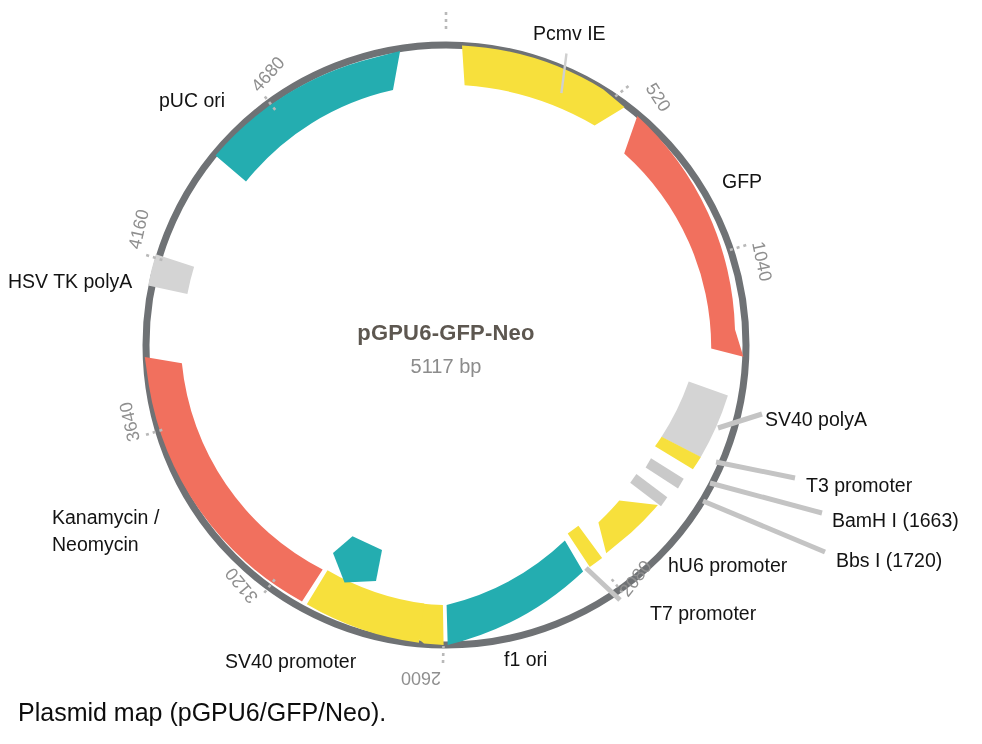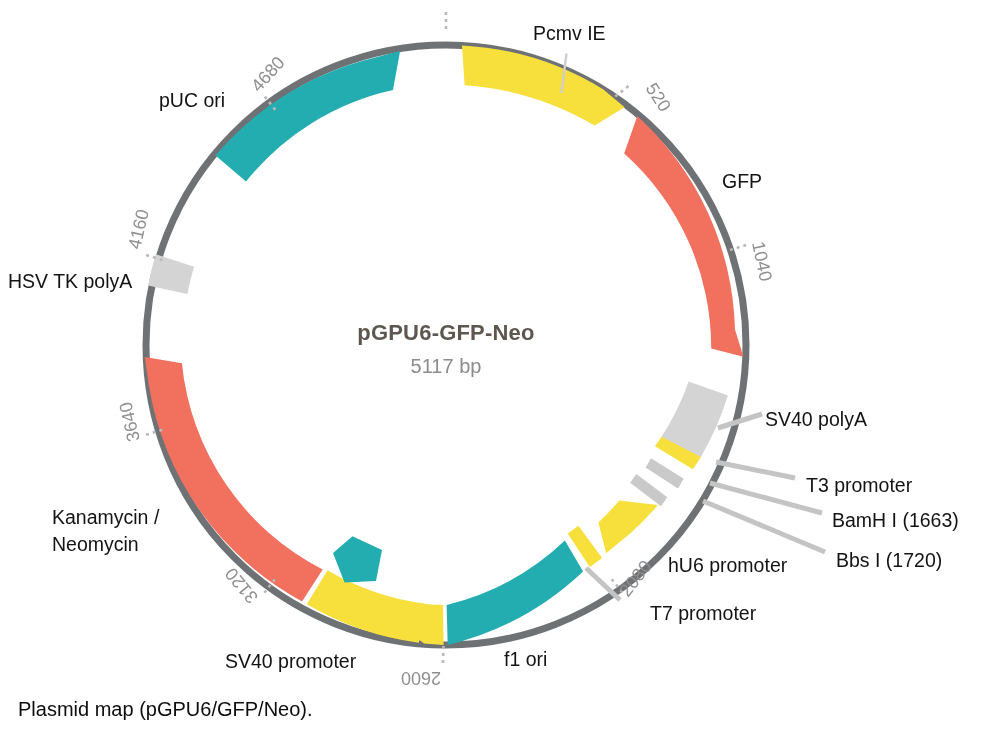--- a/index.html
+++ b/index.html
@@ -46,21 +46,21 @@
   .center-sub {
     font-family: "Liberation Sans", sans-serif;
     font-size: 20px;
     fill: #8c8c8c;
   }
   #caption {
     position: absolute;
     left: 18px;
     top: 698px;
     font-family: "Liberation Sans", sans-serif;
-    font-size: 20px;
+    font-size: 25px;
     color: #0d0d0d;
     white-space: nowrap;
   }
 </style>
 </head>
 <body>
 
 <div id="plasmid-figure">
 <svg id="map-svg" viewBox="0 0 982 690" xmlns="http://www.w3.org/2000/svg">
 

